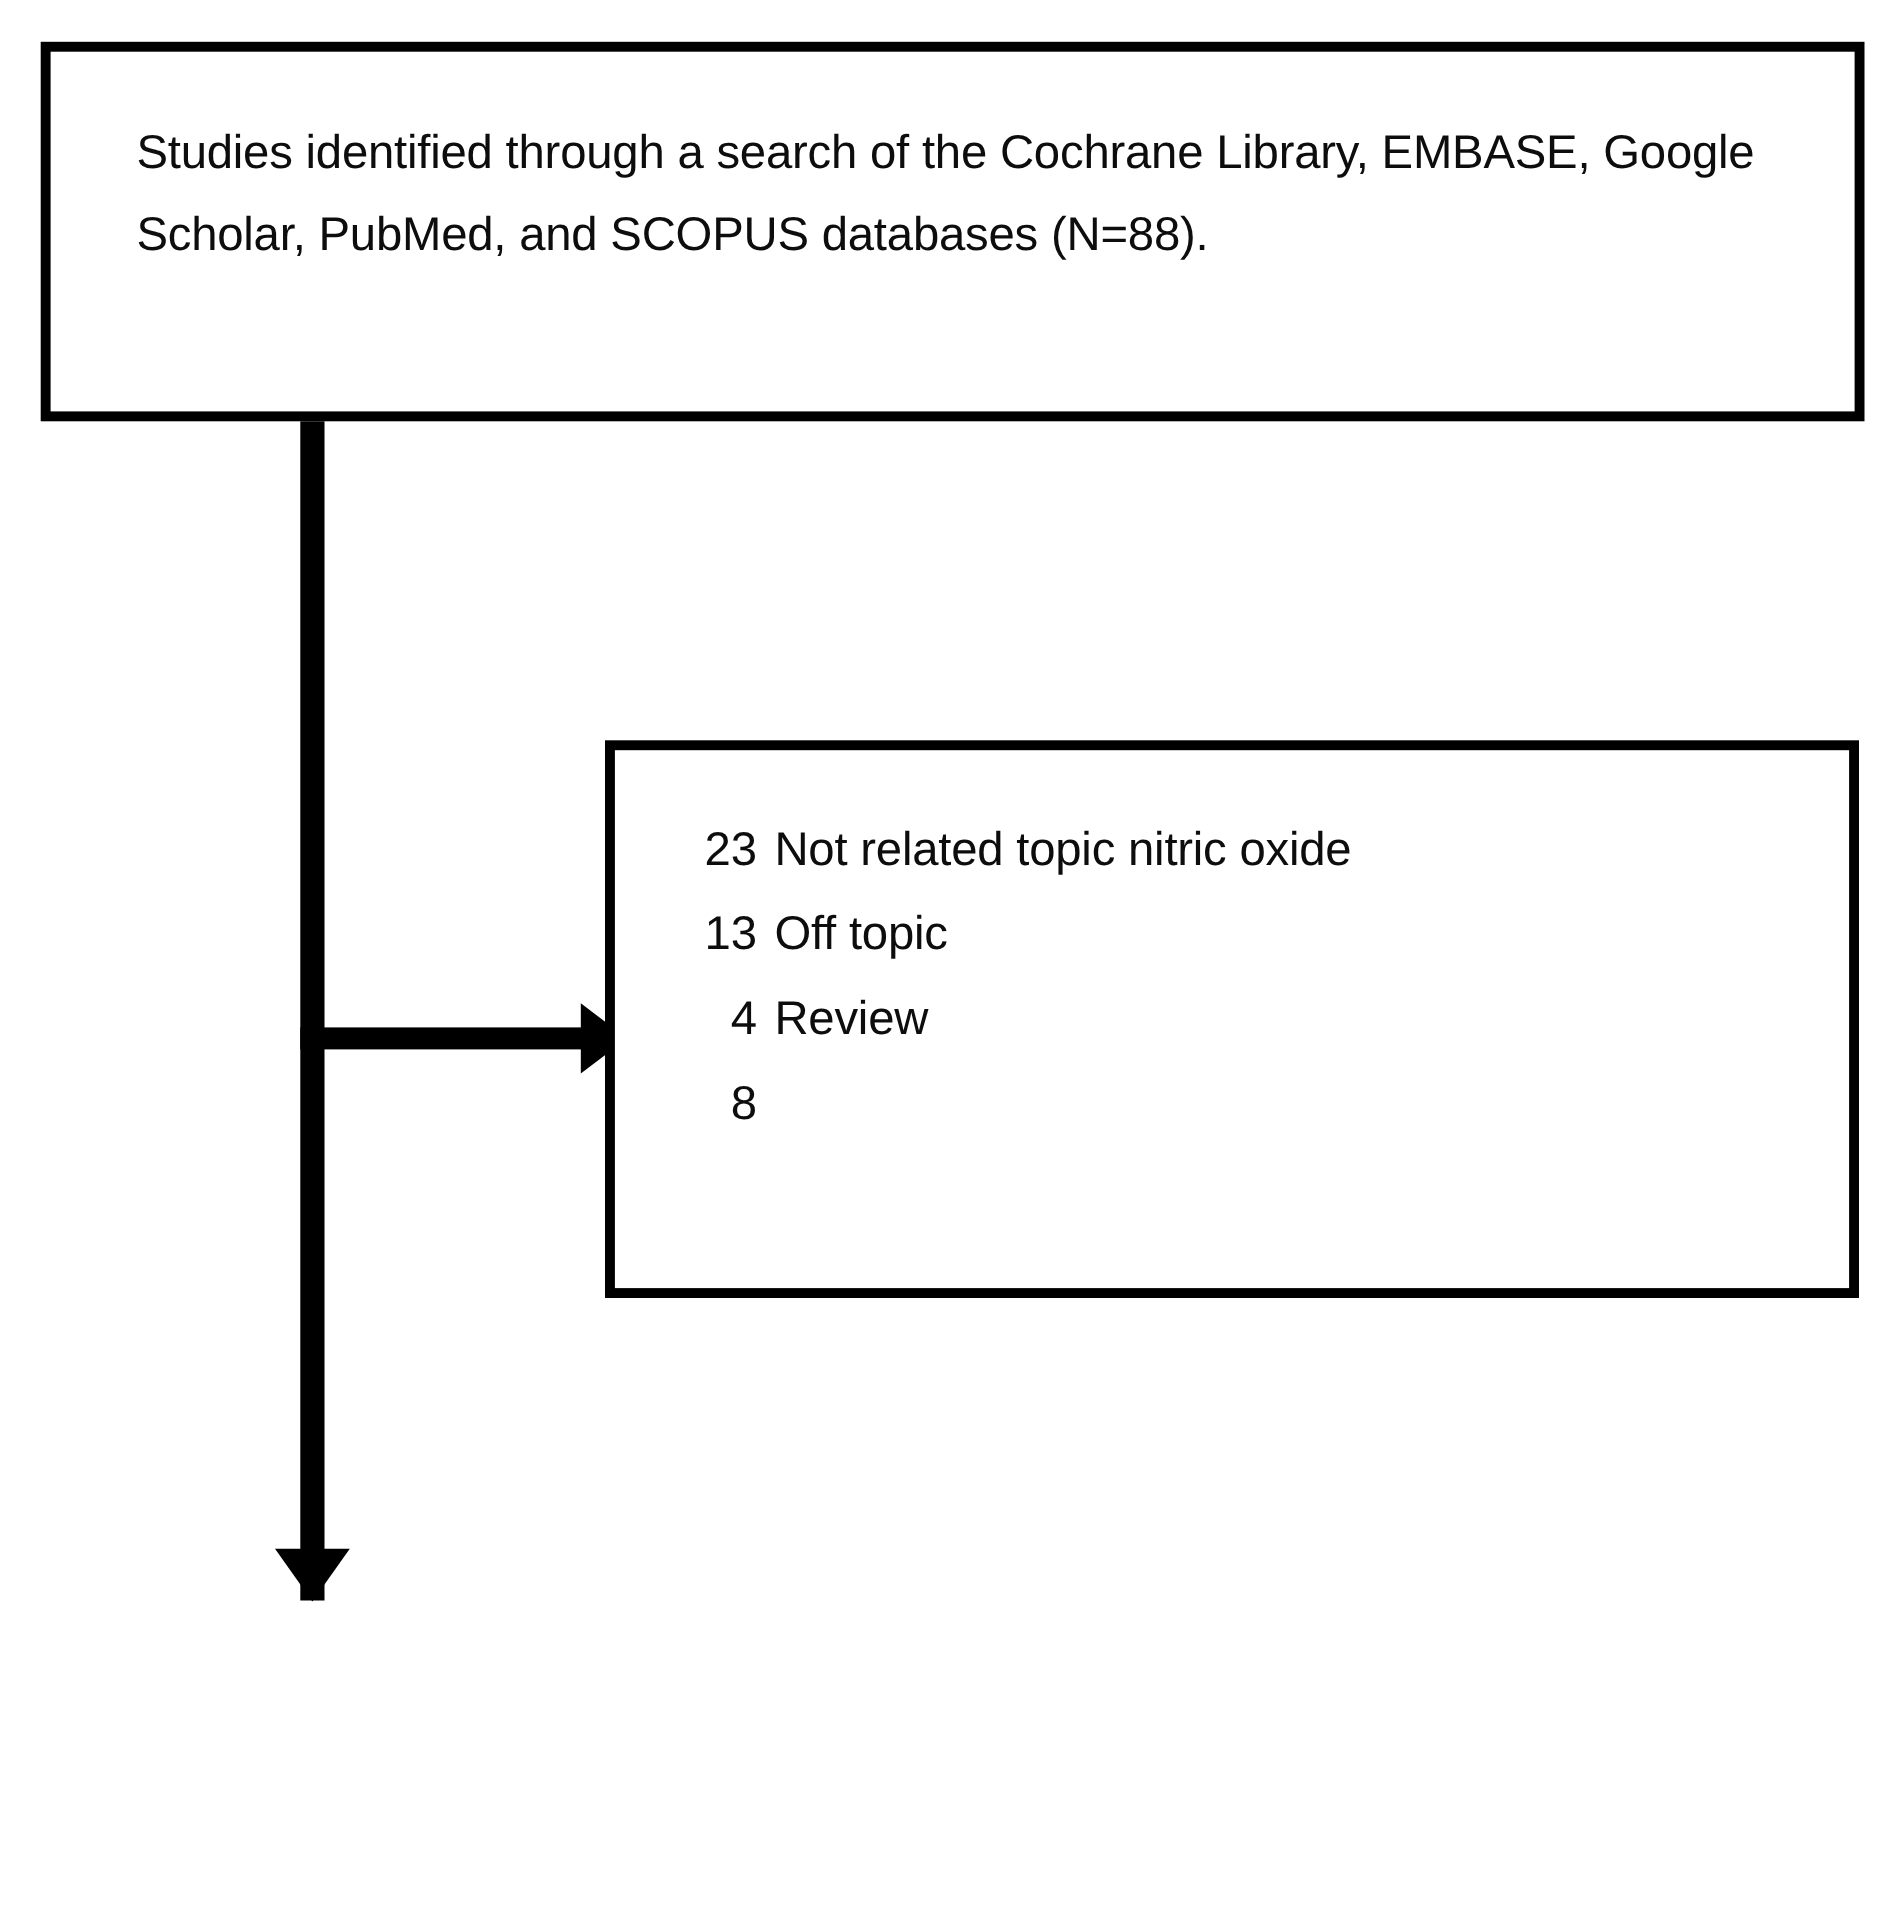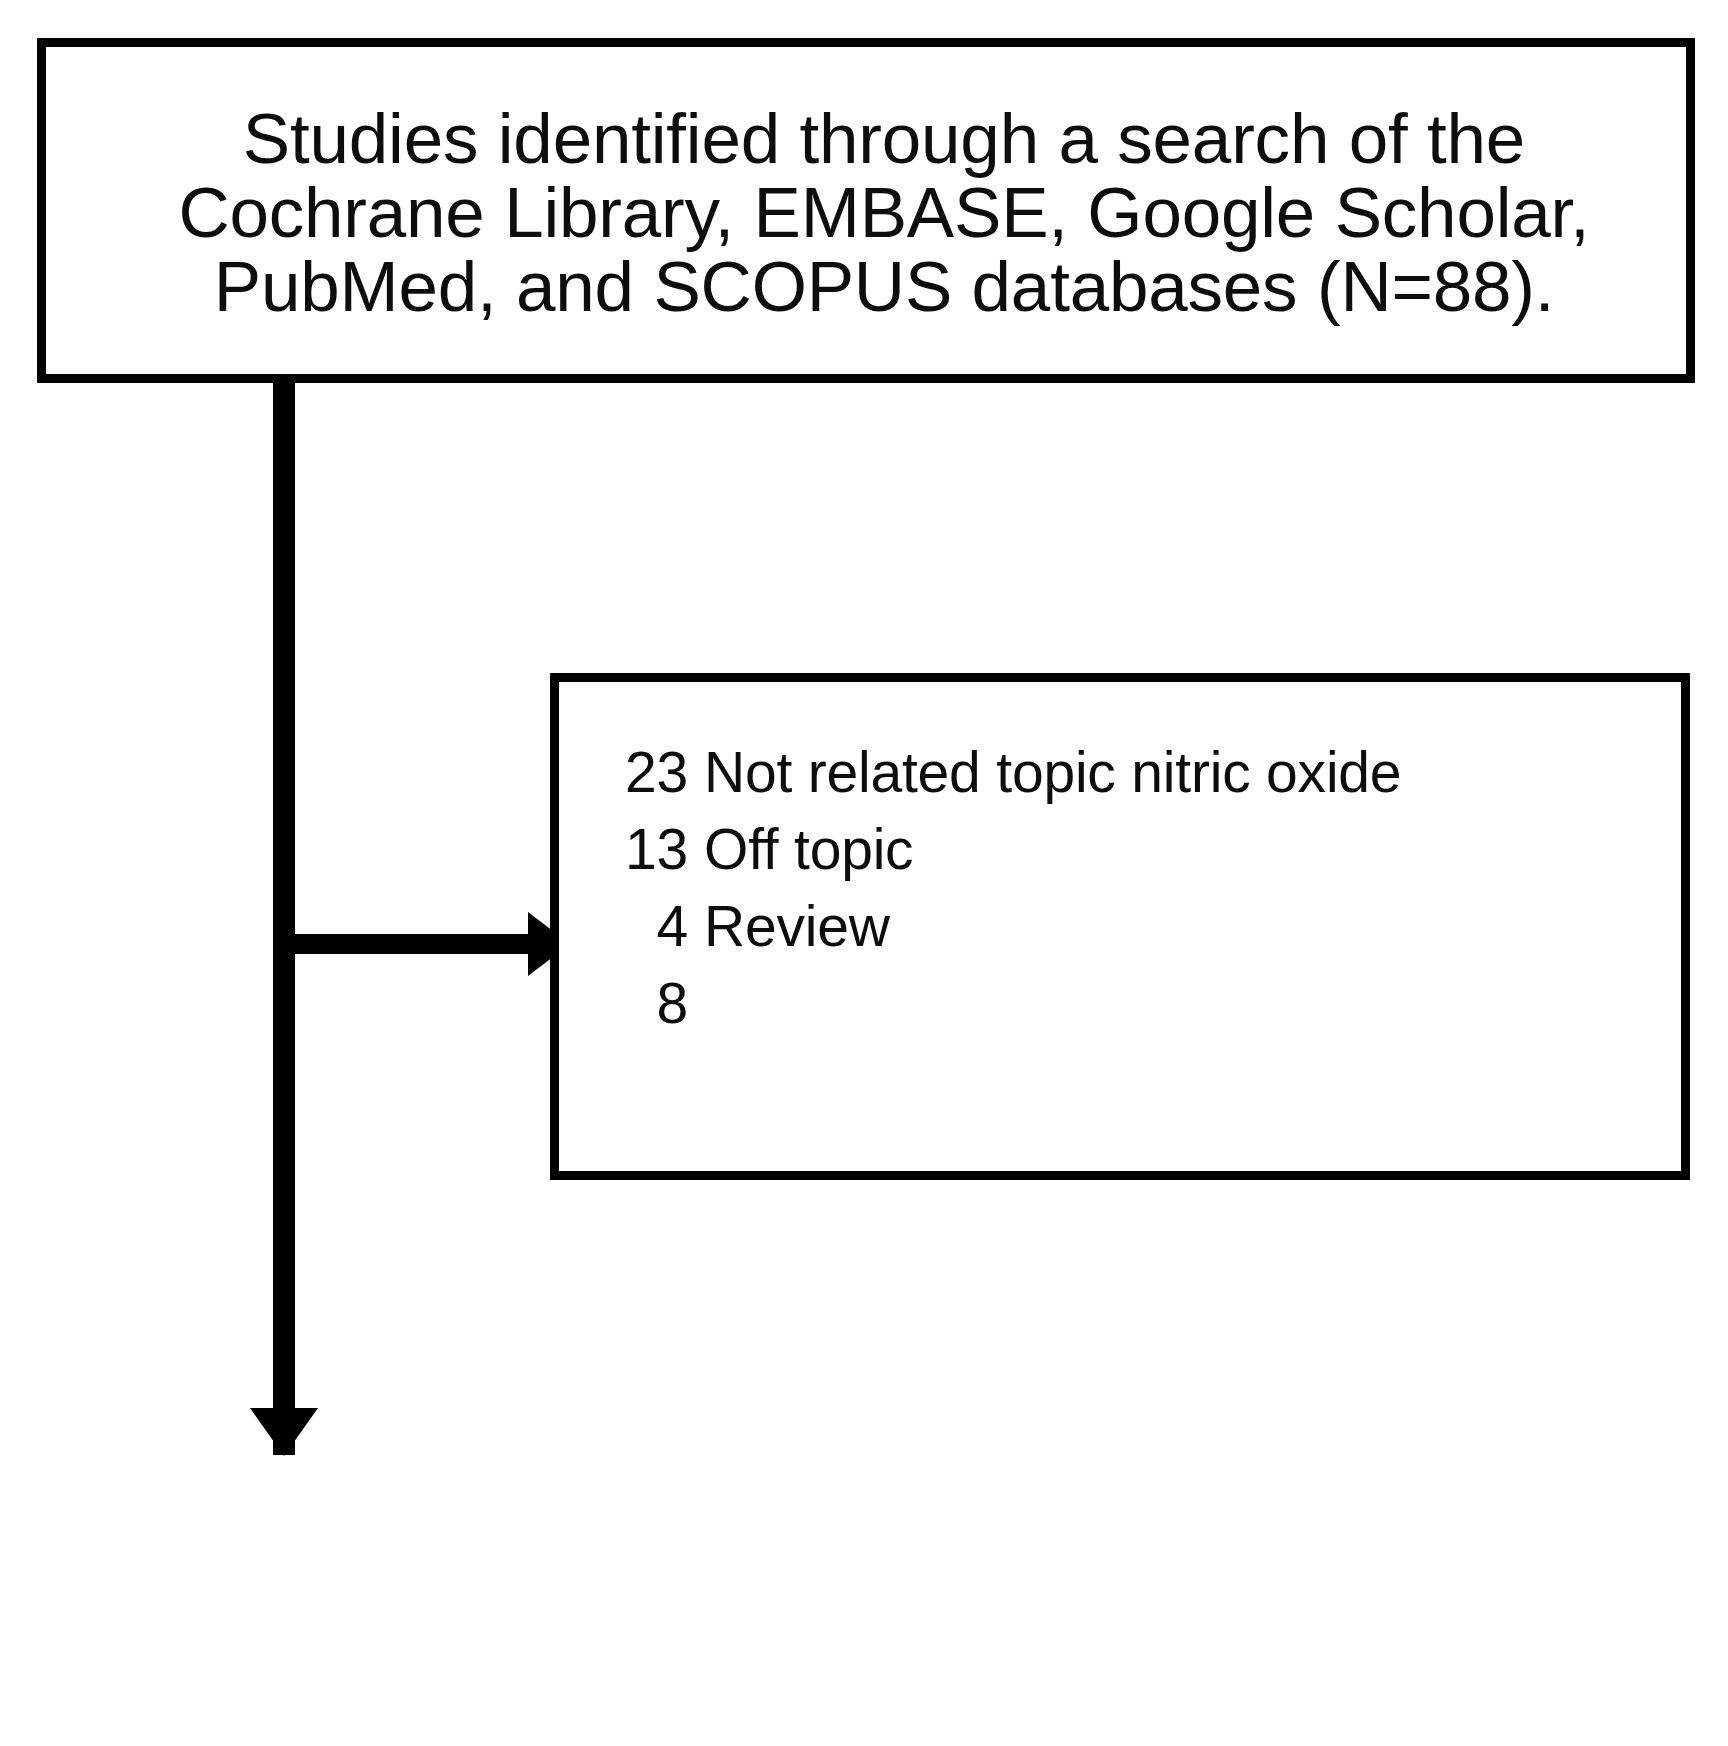--- a/index.html
+++ b/index.html
@@ -22,25 +22,24 @@
   .flow-box {
     position: absolute;
     box-sizing: border-box;
     background: #ffffff;
     border: 9px solid #000000;
   }
   .box-text {
     position: absolute;
     color: #0d0d0d;
     font-family: "Liberation Sans", sans-serif;
-    font-size: 71px;
+    font-size: 43px;
     line-height: 74px;
     letter-spacing: -0.2px;
     white-space: pre-wrap;
-    text-align: center;
   }
 
   #identification-box {
     left: 37px;
     top: 38px;
     width: 1658px;
     height: 345px;
   }
   #identification-text {
     left: 78px;
@@ -59,21 +58,21 @@
     left: 56px;
     top: 52px;
     width: 1030px;
     margin: 0;
     padding: 0;
     list-style: none;
   }
   #exclusion-list li {
     color: #0d0d0d;
     font-family: "Liberation Sans", sans-serif;
-    font-size: 57px;
+    font-size: 43px;
     line-height: 77px;
     letter-spacing: -0.2px;
     white-space: nowrap;
     display: flex;
     align-items: baseline;
   }
   #exclusion-list li .ex-count {
     display: inline-block;
     width: 73px;
     text-align: right;

